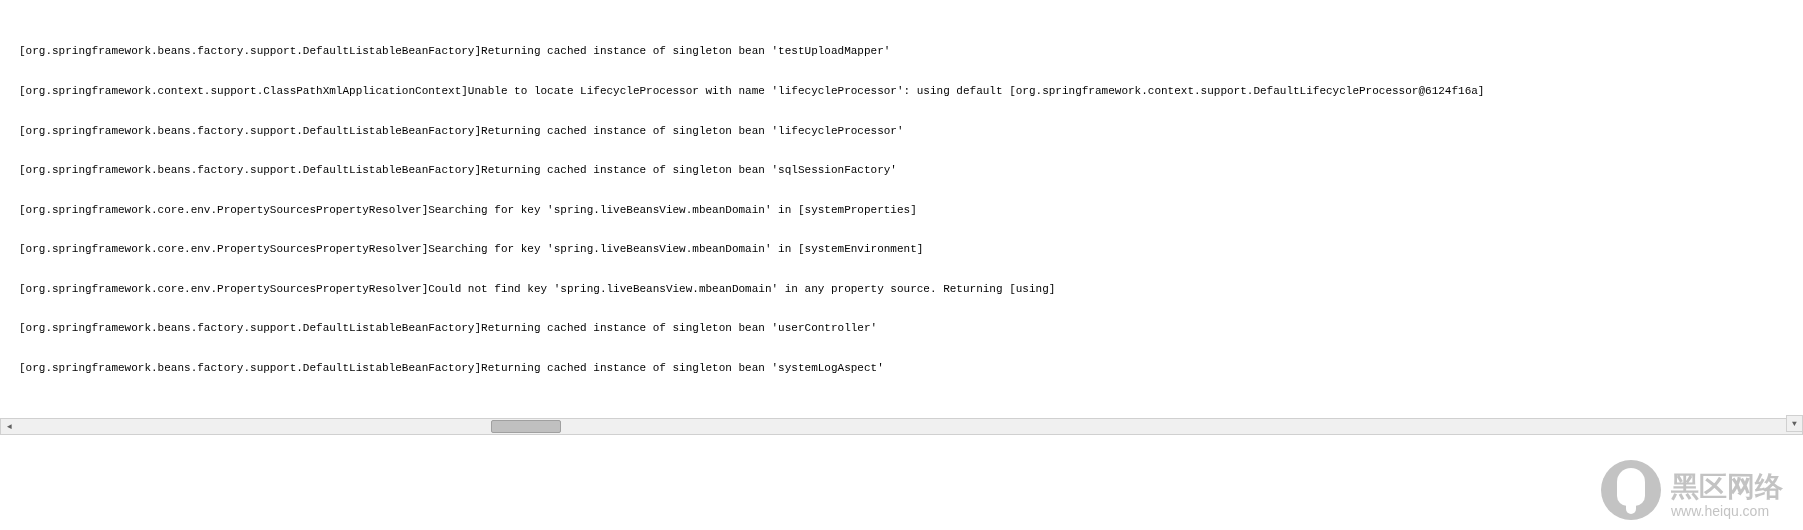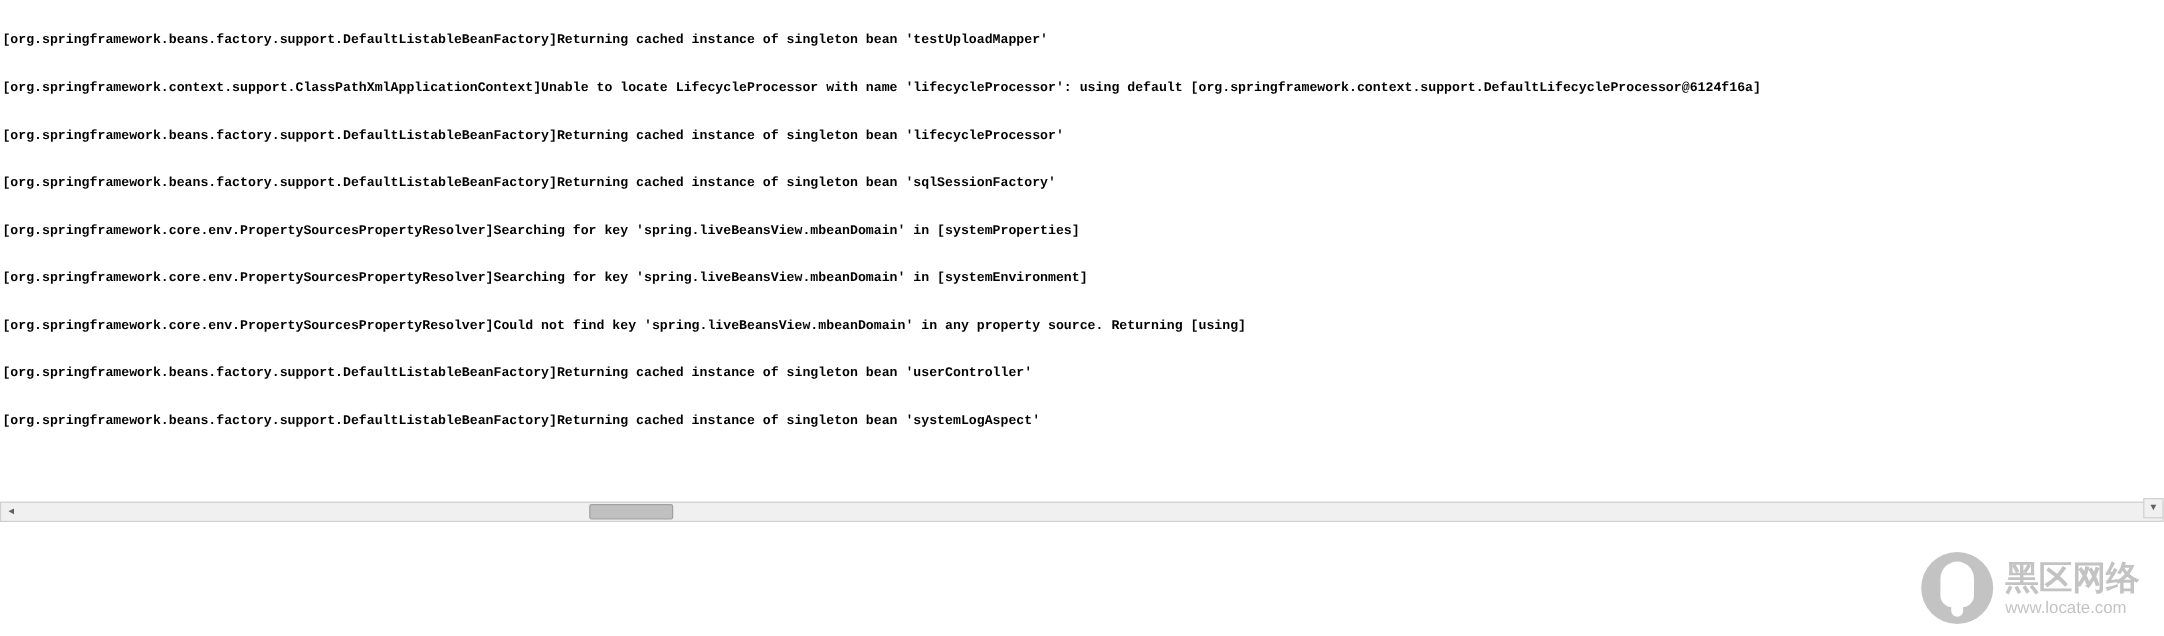--- a/index.html
+++ b/index.html
@@ -12,26 +12,25 @@
       font-size: 11px;
       line-height: 1.2;
       background: #ffffff;
       color: #000000;
       overflow-x: auto;
       position: relative;
       width: 1803px;
       height: 530px;
     }
     .console-output {
-      padding: 2px;
+      padding: 19px;
       white-space: pre;
       overflow-x: auto;
       width: 100%;
       height: 420px;
-      font-weight: bold;
     }
     .log-line {
       display: block;
       white-space: nowrap;
     }
     .scrollbar-horizontal {
       position: absolute;
       bottom: 95px;
       left: 0;
       width: 100%;
@@ -61,21 +60,21 @@
     }
     .scrollbar-arrow-right {
       position: absolute;
       right: 0;
     }
     .watermark {
       position: absolute;
       bottom: 10px;
       right: 20px;
       display: flex;
-      align-items: center;
+      align-items: flex-end;
       gap: 10px;
       opacity: 0.5;
     }
     .watermark-logo {
       width: 60px;
       height: 60px;
       background: #888888;
       border-radius: 50%;
       display: flex;
       align-items: center;
@@ -174,15 +173,15 @@
 </div>
 
 <div class="vertical-scrollbar">
   <span>▼</span>
 </div>
 
 <div class="watermark">
   <div class="watermark-logo"></div>
   <div class="watermark-text">
     <span class="watermark-title">黑区网络</span>
-    <span class="watermark-url">www.locate.com</span>
+    <span class="watermark-url">www.heiqu.com</span>
   </div>
 </div>
 
 </body></html>

